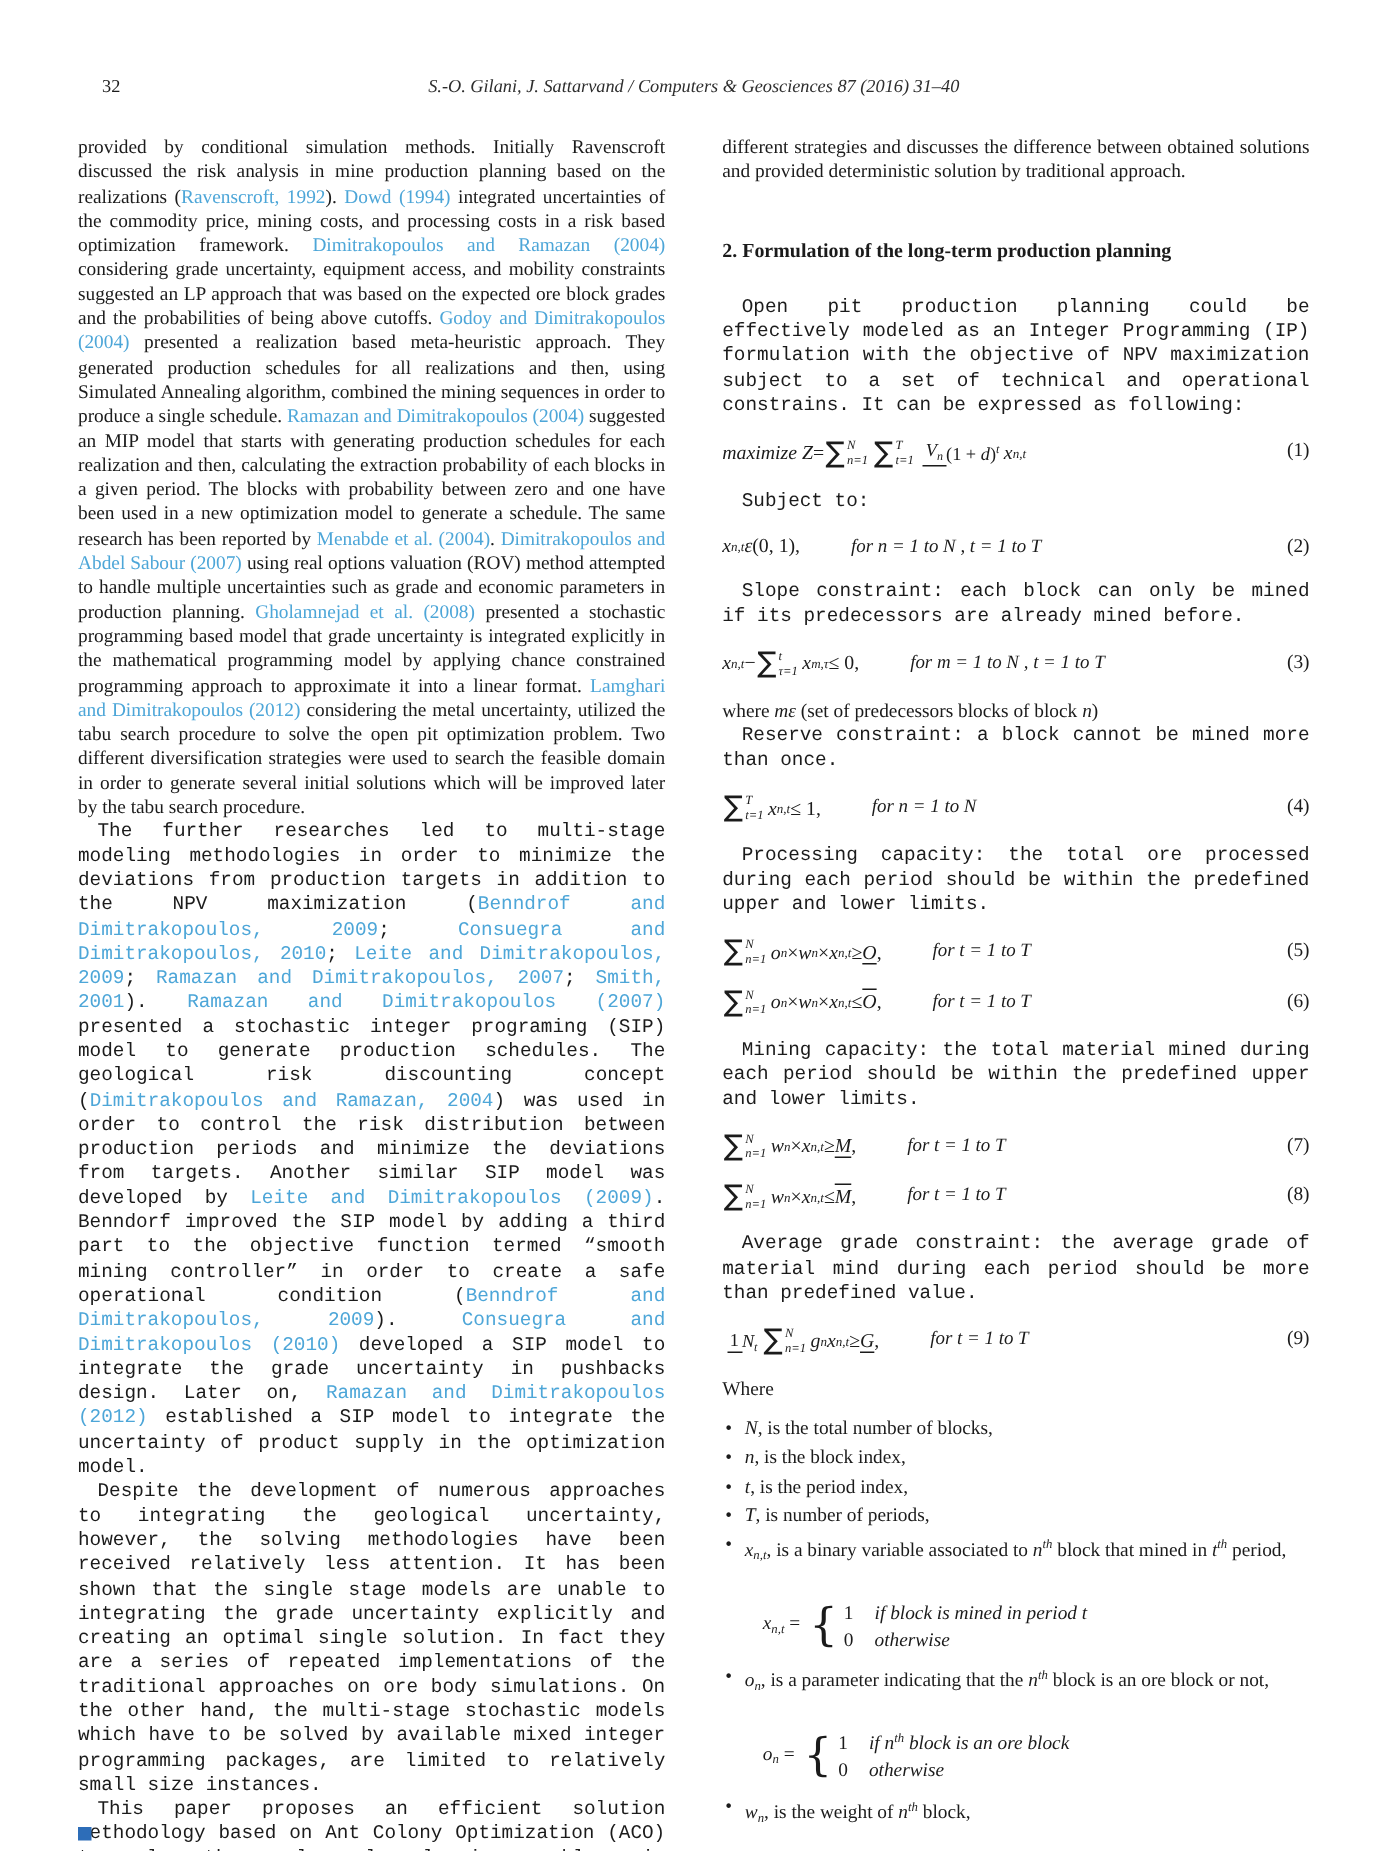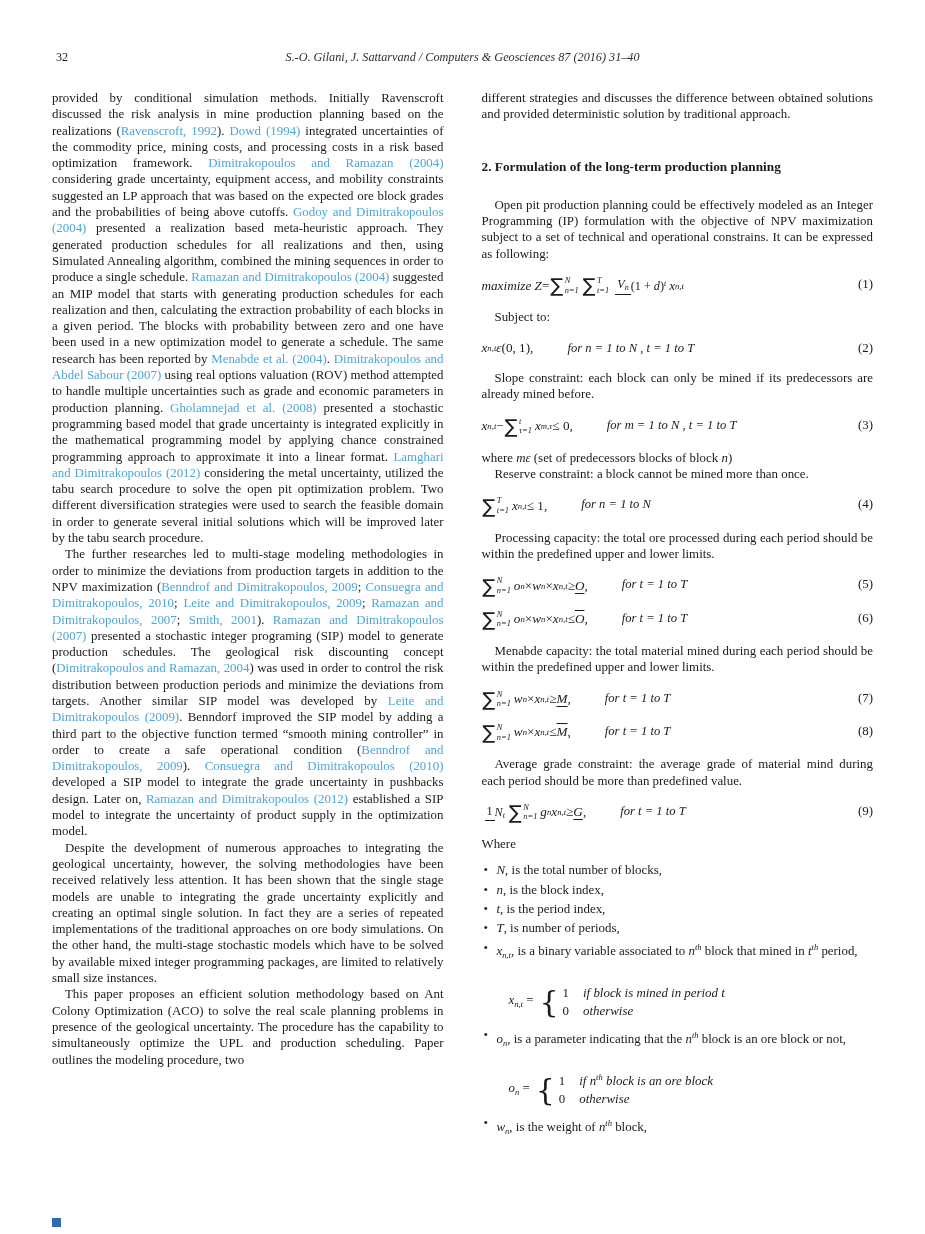--- a/index.html
+++ b/index.html
@@ -3,26 +3,26 @@
 <meta charset="utf-8">
 <style>
   html,body{margin:0;padding:0;}
   body{
     width:925px;height:1234px;background:#ffffff;
     font-family:"Liberation Serif","DejaVu Serif",serif;
     color:#1b1b1b;
   }
   .page{position:relative;width:925px;height:1234px;overflow:hidden;background:#ffffff;}
   .pagehead{position:absolute;top:50px;left:52px;right:52px;height:16px;font-size:12.2px;}
-  .pagenum{position:absolute;left:4px;top:0;}
+  .pagenum{position:absolute;left:16px;top:0;}
   .runhead{position:absolute;left:0;right:0;text-align:center;font-style:italic;color:#2e2e2e;}
   .columns{position:absolute;top:90px;left:52px;width:821px;display:flex;gap:38px;}
   .col{width:391.5px;text-align:justify;font-size:12.9px;line-height:16.3px;}
   p{margin:0;}
-  p.indent{text-indent:13px;}
+  p.indent{text-indent:13px;font-family:Liberation Mono, monospace;}
   .cite{color:var(--cite,#4da6d8);text-decoration:none;cursor:pointer;}
   .it{font-style:italic;}
   .sb{font-size:0.66em;vertical-align:-0.3em;font-style:italic;}
   .sp{font-size:0.66em;vertical-align:0.55em;font-style:italic;}
   .h2{font-weight:bold;font-size:13.3px;margin:36px 0 22px;text-align:left;}
   .eq{display:flex;margin:14px 0;text-align:left;}
   .emain{display:inline-flex;align-items:center;white-space:nowrap;font-size:13.2px;}
   .econd{font-style:italic;margin-left:34px;font-size:12.6px;white-space:nowrap;}
   .enum{margin-left:auto;font-size:12.9px;}
   .msum{display:inline-flex;align-items:center;margin:0 3px 0 1px;}
@@ -178,21 +178,21 @@
             <span> × </span>
             <span class="it">x</span>
             <span class="sb">n,t</span>
             <span> ≤ </span>
             <span class="it ob">O</span>
             <span>,</span>
           </span>
           <span class="econd">for  t = 1 to T</span>
           <span class="enum">(6)</span>
         </div>
-        <p class="indent"><span>Menabde capacity: the total material mined during each period should be within the predefined upper and lower limits.</span></p>
+        <p class="indent"><span>Mining capacity: the total material mined during each period should be within the predefined upper and lower limits.</span></p>
         <div class="eq">
           <span class="emain">
             <span class="msum">
               <span class="sg">∑</span>
               <span class="lims">
                 <span>N</span>
                 <span>n=1</span>
               </span>
             </span>
             <span class="it">w</span>

